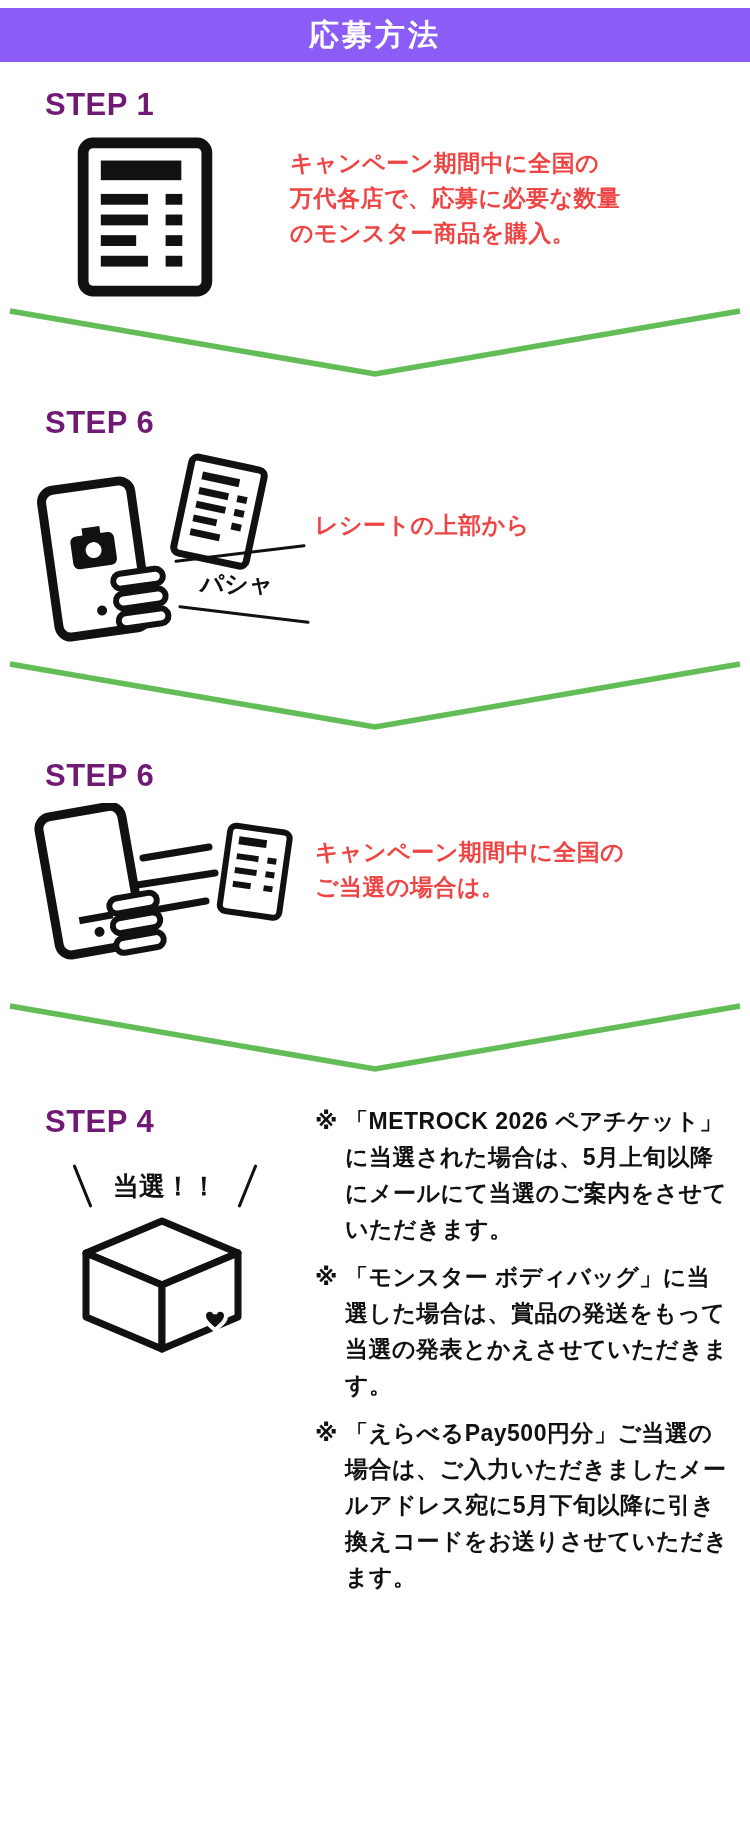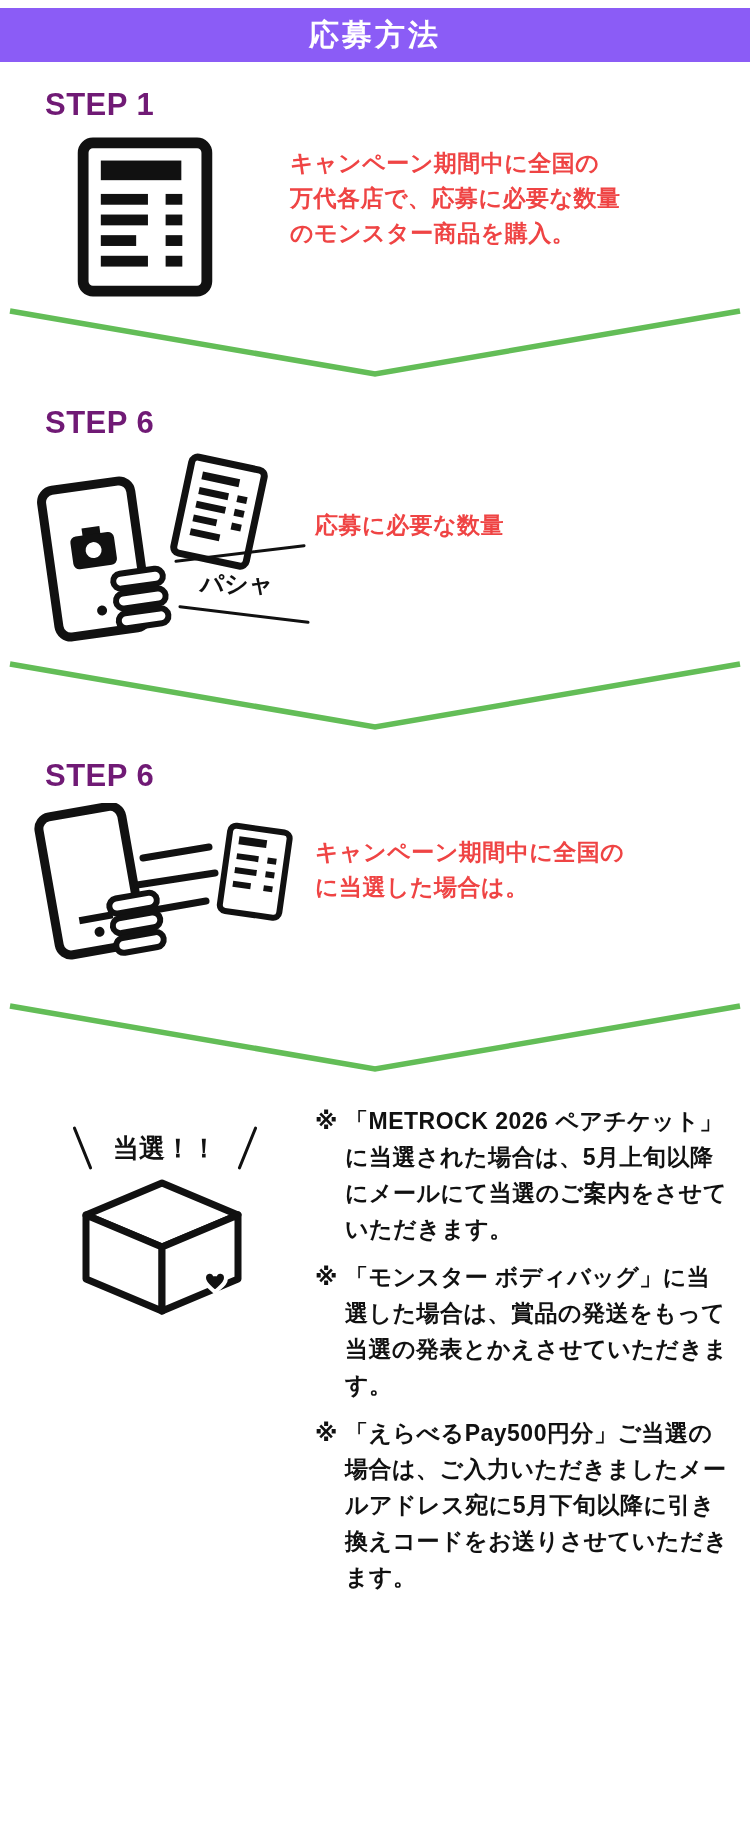--- a/index.html
+++ b/index.html
@@ -163,21 +163,21 @@
           </g>
         </svg>
         <div class="pasha">
           <span class="pasha-line top"></span>
           <span>パシャ</span>
           <span class="pasha-line bottom"></span>
         </div>
       </div>
     </div>
     <div class="desc-col">
-      <span>応募に必要な数量</span><br>
+      <span>レシートの上部から</span><br>
     </div>
   </div>
 </div>
 
 <svg class="chevron" width="750" height="74" viewBox="0 0 750 74">
   <polyline points="10,5 375,68 740,5" fill="none" stroke="#63bd57" stroke-width="5.5"></polyline>
 </svg>
 
 <div class="step-section step3">
   <div class="step-label">STEP 6</div>
@@ -209,31 +209,32 @@
             <rect x="10" y="41" width="22" height="6" fill="#111"></rect>
             <rect x="41" y="41" width="9" height="6" fill="#111"></rect>
             <rect x="10" y="55" width="18" height="6" fill="#111"></rect>
             <rect x="41" y="55" width="9" height="6" fill="#111"></rect>
           </g>
         </svg>
       </span>
     </div>
     <div class="desc-col">
       <span>キャンペーン期間中に全国の</span><br>
-      <span>に当選した場合は。</span>
+      <span>ご当選の場合は。</span>
     </div>
   </div>
 </div>
 
 <svg class="chevron" width="750" height="74" viewBox="0 0 750 74">
   <polyline points="10,5 375,68 740,5" fill="none" stroke="#63bd57" stroke-width="5.5"></polyline>
 </svg>
 
 <div class="step4">
   <div class="step4-left">
+    <div class="step-label">STEP 4</div>
     <div class="win-caption">
       <span class="win-ray left"></span>
       <span class="win-text">当選！！</span>
       <span class="win-ray right"></span>
     </div>
     <div class="box-icon-wrap">
       <svg width="180" height="142" viewBox="0 0 180 142">
         <g fill="#ffffff" stroke="#111" stroke-width="7" stroke-linejoin="round">
           <polygon points="90,6 166,38 90,70 14,38"></polygon>
           <polygon points="14,38 90,70 90,134 14,102"></polygon>

